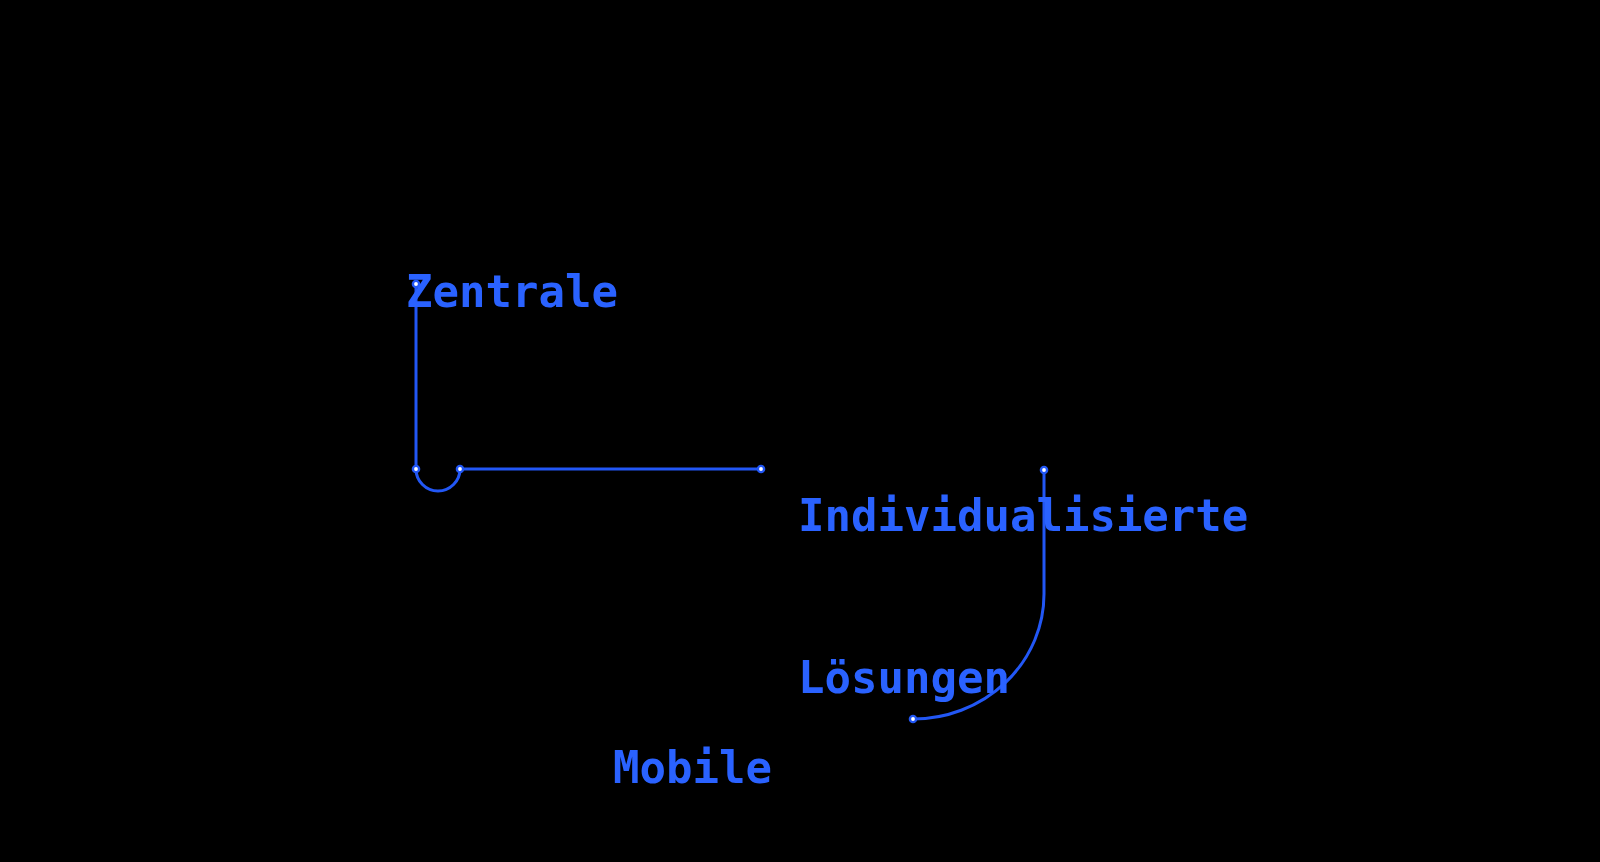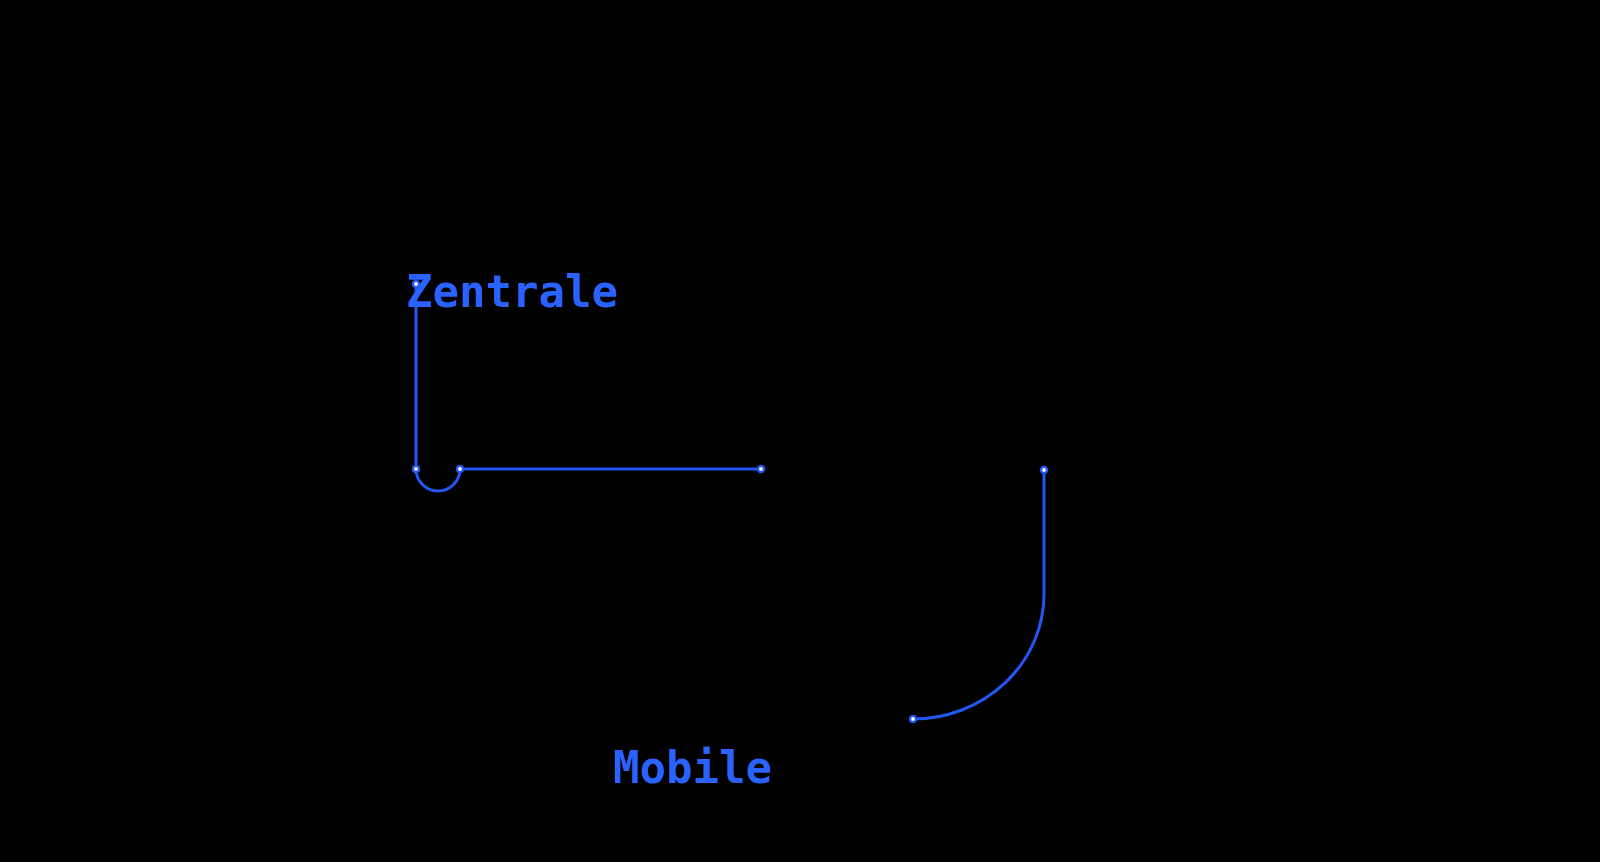--- a/index.html
+++ b/index.html
@@ -61,19 +61,23 @@
     <circle class="connector-dot" r="3.1" cx="460" cy="458"></circle>
     <circle class="connector-dot" r="3.1" cx="761" cy="458"></circle>
     <circle class="connector-dot" r="3.1" cx="1044" cy="459"></circle>
     <circle class="connector-dot" r="3.1" cx="913" cy="708"></circle>
   </svg>
 
   <div class="label" style="left: 406px; top: 146px;">
     <span class="label-line">Zentrale</span>
   </div>
 
+  <div class="label" style="left: 798px; top: 370px;">
+    <span class="label-line">Individualisierte</span>
+    <span class="label-line">Lösungen</span>
+  </div>
 
   <div class="label" style="left: 613px; top: 622px;">
     <span class="label-line">Mobile</span>
     
   </div>
 
 </div>
 
 </body></html>

